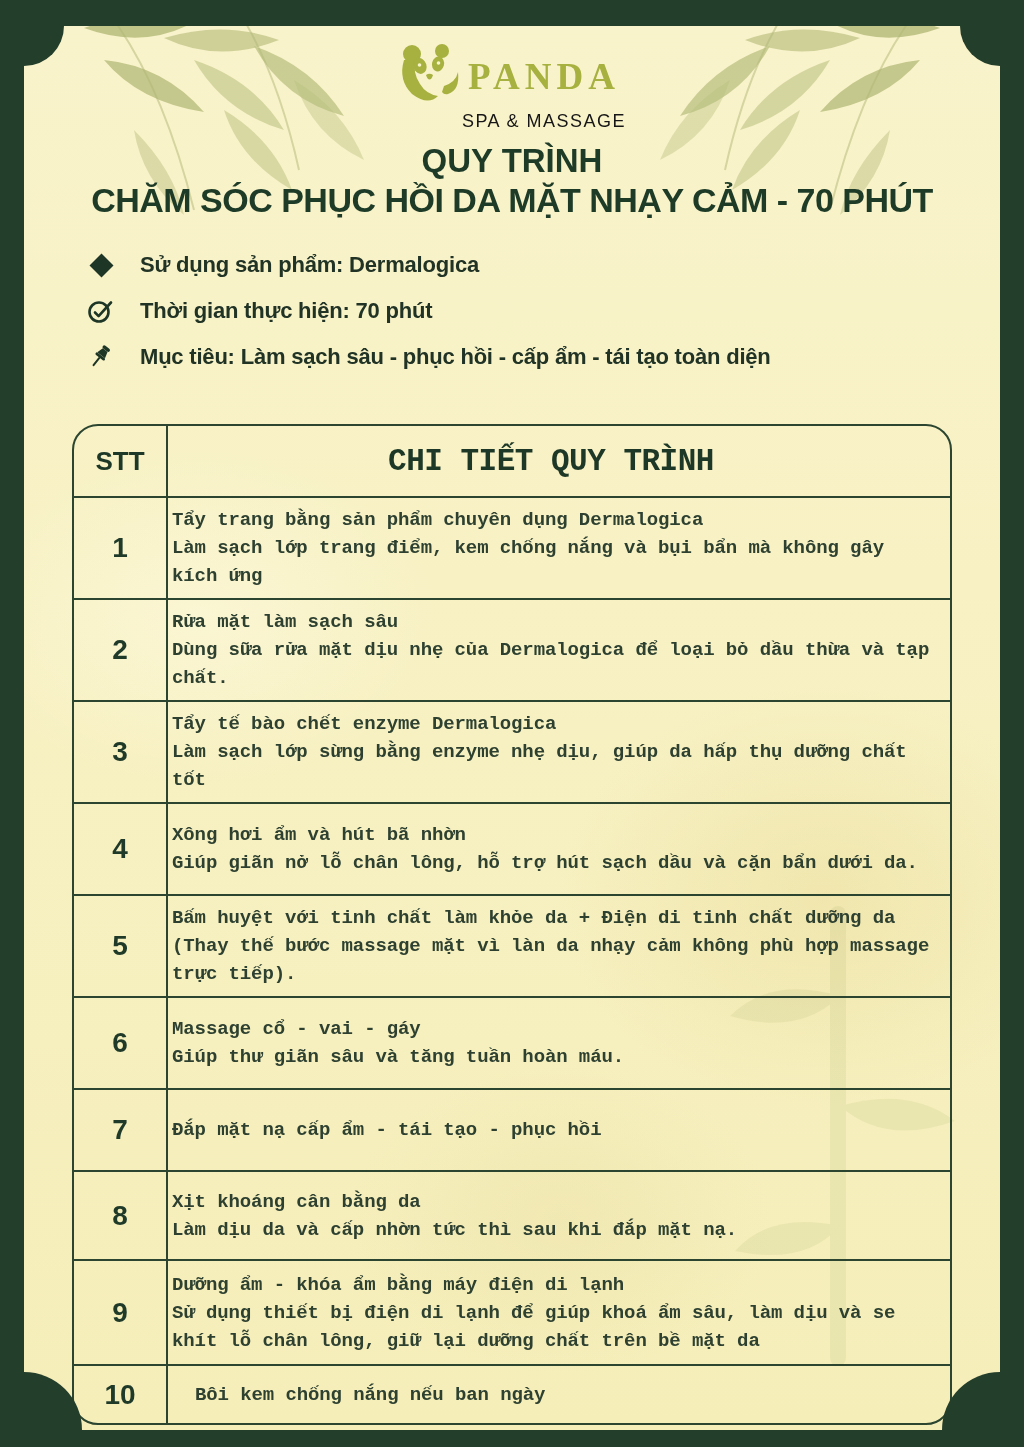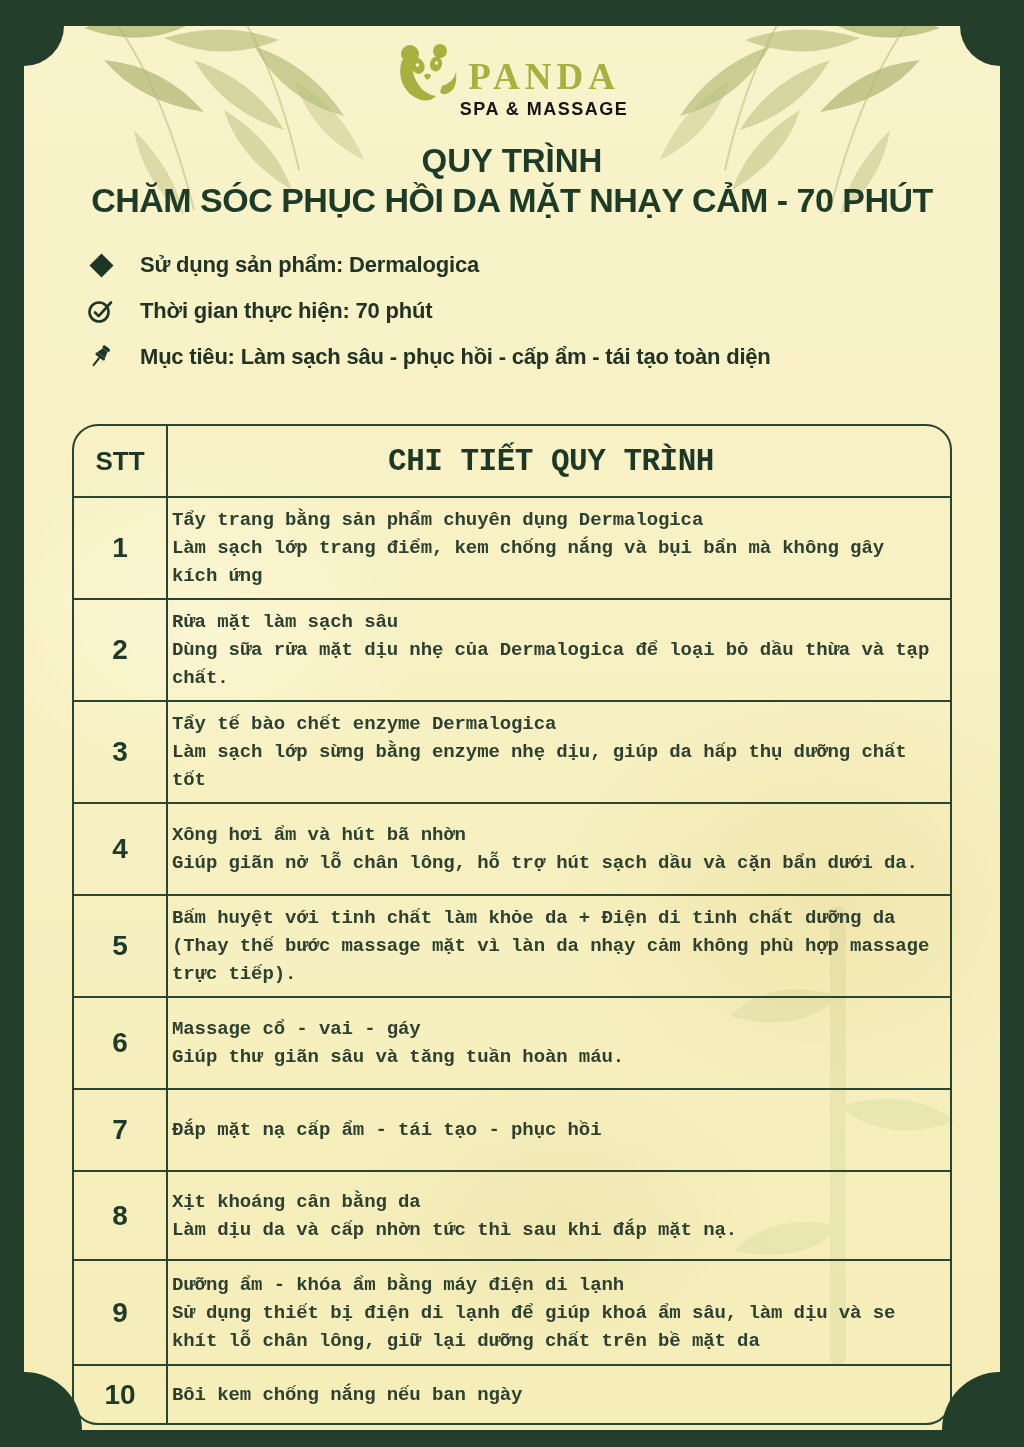--- a/index.html
+++ b/index.html
@@ -35,21 +35,21 @@
 
   
   .logo-block{padding-top:16px;height:96px;display:flex;justify-content:center;align-items:flex-start;}
   .logo-inner{display:flex;align-items:flex-start;gap:2px;}
   .logo-text{display:flex;flex-direction:column;align-items:center;margin-top:16px;justify-content:center;}
   .brand{
     font-family:"Liberation Serif", serif;
     color:#a6b13f;font-size:37px;font-weight:600;letter-spacing:5px;line-height:1;
   }
   .tagline{
-    color:#161616;font-size:18px;font-weight:700;letter-spacing:1.5px;line-height:1;margin-top:5px;
+    color:#161616;font-size:18px;font-weight:400;letter-spacing:1.5px;line-height:1;margin-top:17px;
   }
 
   
   .title-block{text-align:center;color:#1d3b27;font-weight:800;margin-top:4px;}
   .title-line1{font-size:33px;line-height:38px;letter-spacing:0px;}
   .title-line2{font-size:34px;line-height:40px;letter-spacing:-0.5px;}
 
   
   .bullets{margin:30px 0 0 62px;}
   .bullet{display:flex;align-items:center;gap:24px;height:30px;margin-bottom:16px;}
@@ -58,21 +58,21 @@
   .diamond{width:17px;height:17px;background:#1e3626;transform:rotate(45deg);}
 
   
   .proc-table{
     width:876px;margin:52px auto 0 auto;
     border:2px solid #2b4530;border-radius:26px;
     overflow:hidden;
   }
   .t-header{display:flex;height:70px;border-bottom:2px solid #2b4530;}
   .t-row{display:flex;border-bottom:2px solid #2b4530;}
-  .rows .t-row:last-child{border-bottom:none;}
+  .rows .t-row:last-child{border-bottom:none;gap:23px;}
   .cell-stt{
     width:92px;flex:0 0 92px;border-right:2px solid #2b4530;
     display:flex;align-items:center;justify-content:center;
   }
   .cell-detail{flex:1;display:flex;flex-direction:column;justify-content:center;padding:8px 20px 8px 4px;font-family:Liberation Mono, monospace;}
   .t-header .cell-stt{font-size:26px;font-weight:800;color:#1d3826;}
   .t-header .cell-detail{align-items:center;justify-content:center;flex-direction:row;}
   .t-header .cell-detail .h-txt{font-size:31px;font-weight:800;color:#1d3826;letter-spacing:-0.5px;}
   .row-num{font-size:28px;font-weight:800;color:#1f3a29;}
   .line{font-size:19px;font-weight:700;color:#2e4131;line-height:28px;letter-spacing:-0.1px;}

